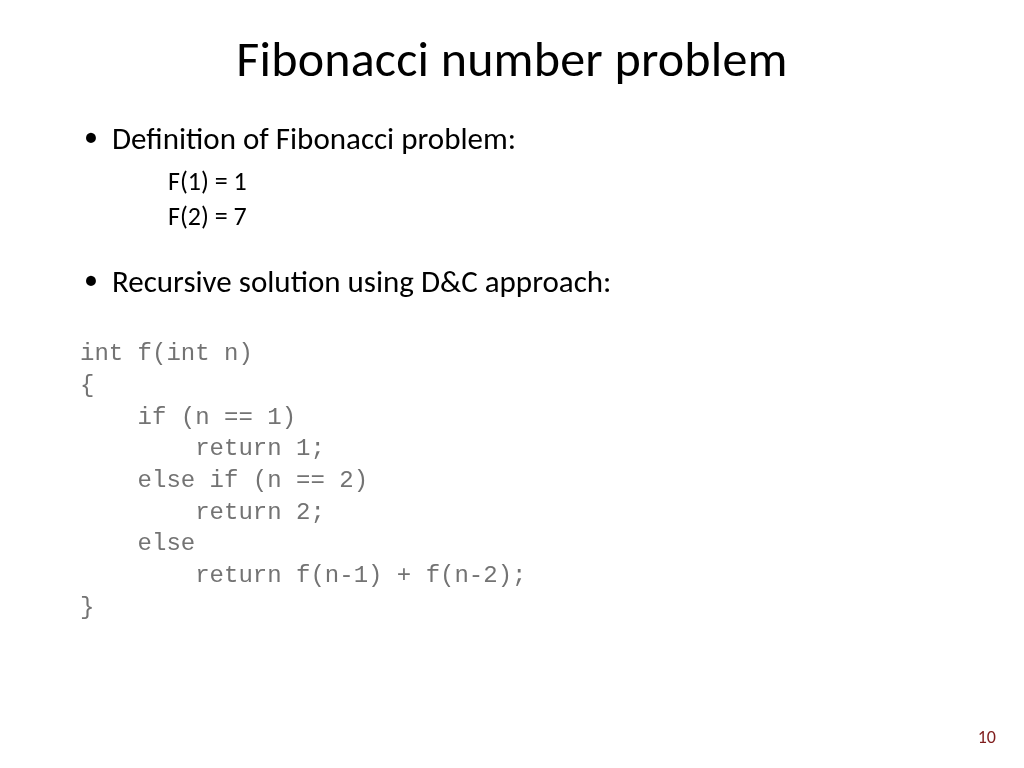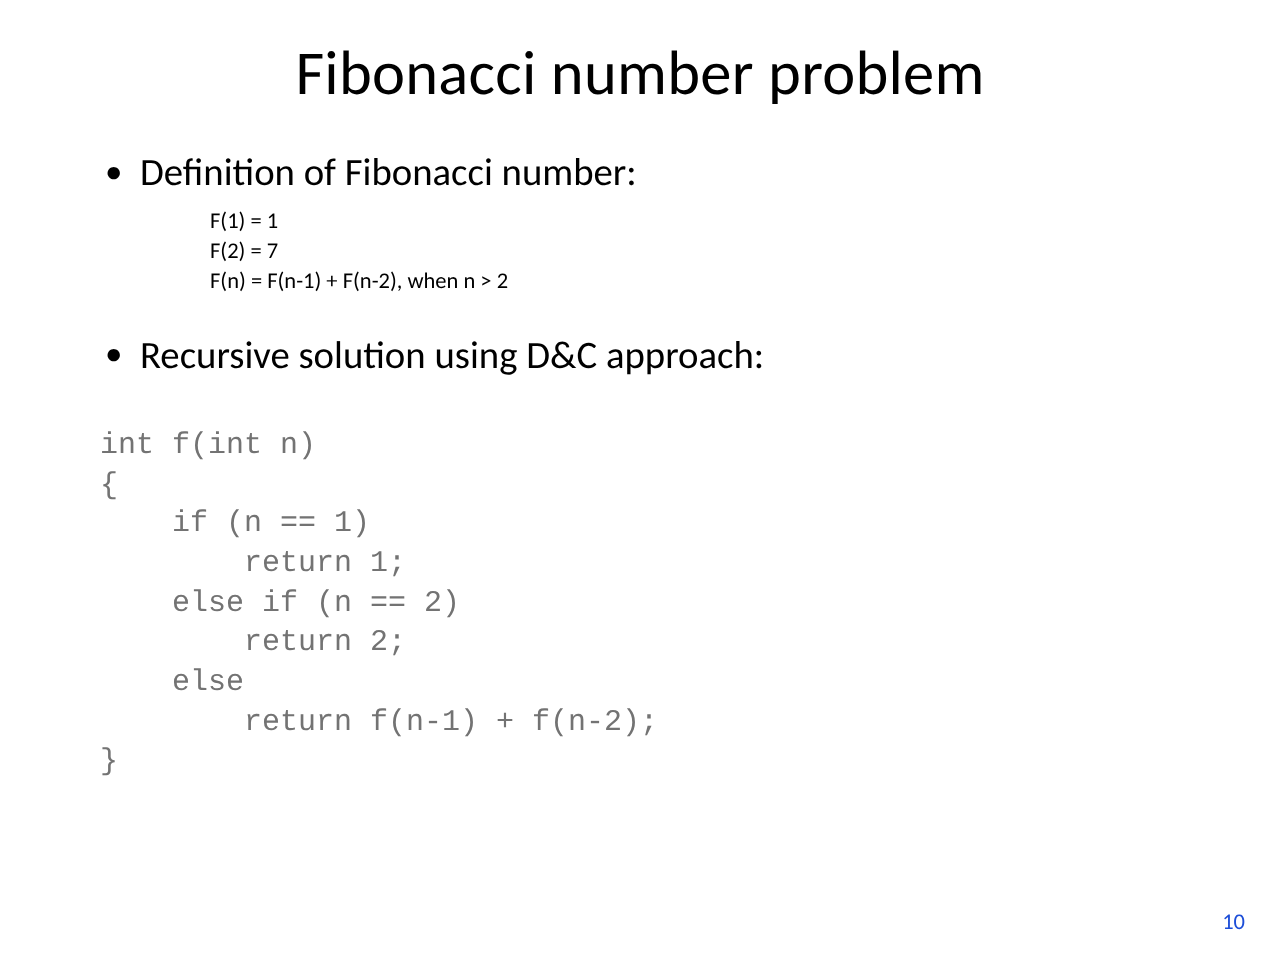--- a/index.html
+++ b/index.html
@@ -2,41 +2,40 @@
 <html><head>
 <meta charset="utf-8">
 <style>
   * { margin: 0; padding: 0; box-sizing: border-box; }
   html, body { width: 1024px; height: 768px; background: #fff; font-family: Calibri, "Segoe UI", Arial, sans-serif; color: #000; }
   .slide { width: 1024px; height: 768px; position: relative; padding: 28px 80px 40px 80px; }
   .title { font-size: 50px; font-weight: 400; text-align: center; letter-spacing: 0.2px; margin-bottom: 30px; }
   ul.content { list-style: none; }
   ul.content > li { position: relative; padding-left: 32px; font-size: 31px; line-height: 1.25; margin-bottom: 4px; }
   ul.content > li::before { content: "•"; position: absolute; left: 4px; top: 0; font-size: 28px; }
-  .defs { margin: 6px 0 28px 88px; font-size: 18px; line-height: 1.35; }
+  .defs { margin: 6px 0 28px 88px; font-size: 26px; line-height: 1.35; }
   .code { margin-top: 6px; font-family: "Courier New", Courier, monospace; font-size: 24px; line-height: 1.32; color: #737373; white-space: pre; }
-  .page-num { position: absolute; right: 28px; bottom: 20px; color: #1d4ed8; font-size: 18px; }
+  .page-num { position: absolute; right: 28px; bottom: 20px; color: #7f1d1d; font-size: 18px; }
 </style>
 </head>
 <body>
 
 <div class="slide">
 
   <h1 class="title">Fibonacci number problem</h1>
 
   <ul class="content">
     <li>
-      <span>Definition of Fibonacci number:</span>
+      <span>Definition of Fibonacci problem:</span>
     </li>
   </ul>
 
   <div class="defs">
     <div>F(1) = 1</div>
     <div>F(2) = 7</div>
-    <div>F(n) = F(n-1) + F(n-2), when n &gt; 2</div>
   </div>
 
   <ul class="content">
     <li>
       <span>Recursive solution using D&amp;C approach:</span>
     </li>
   </ul>
 
   <div class="code">
 <span>int f(int n)</span>

